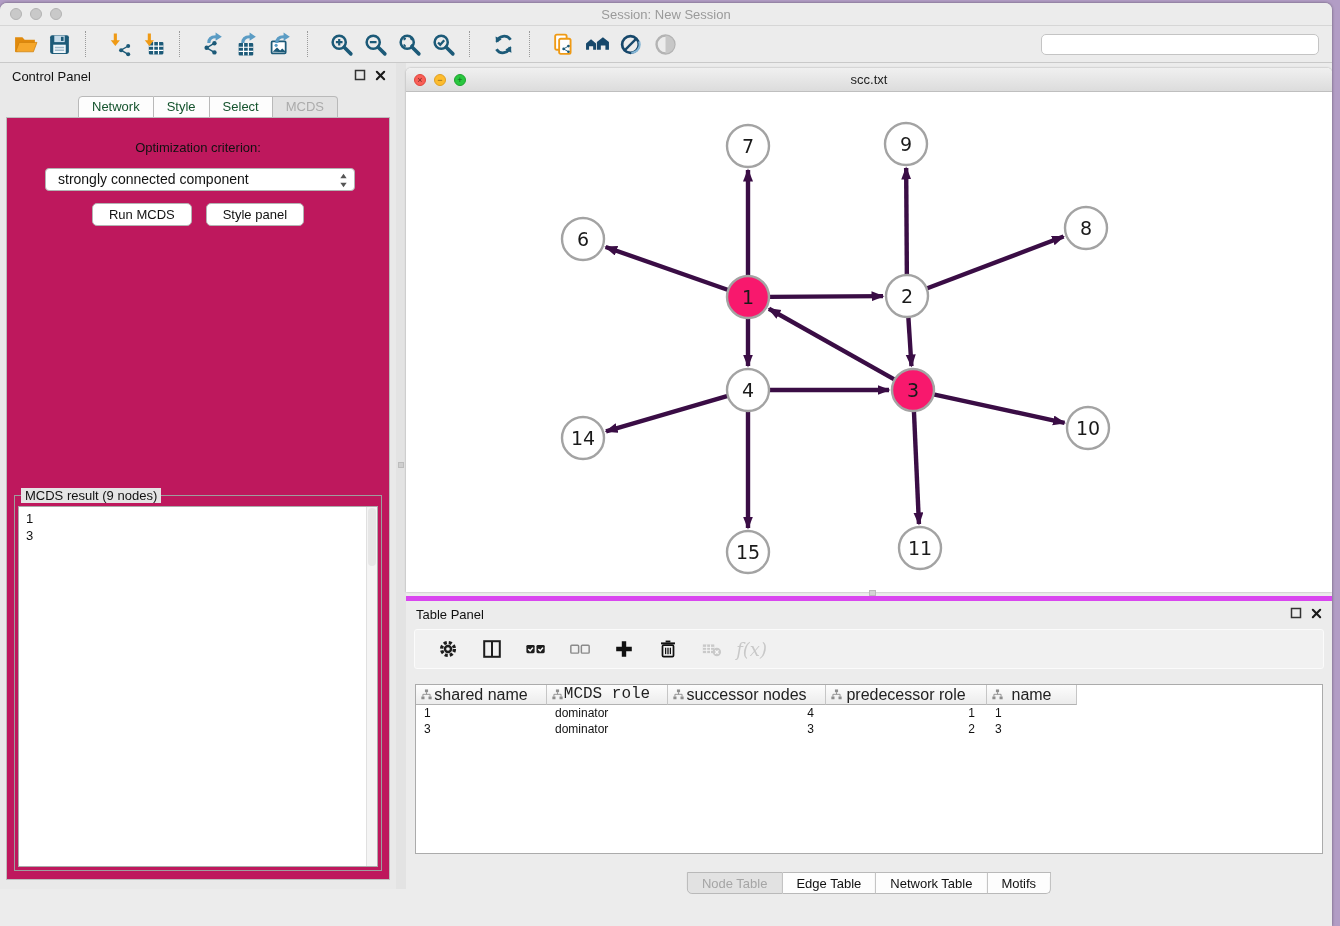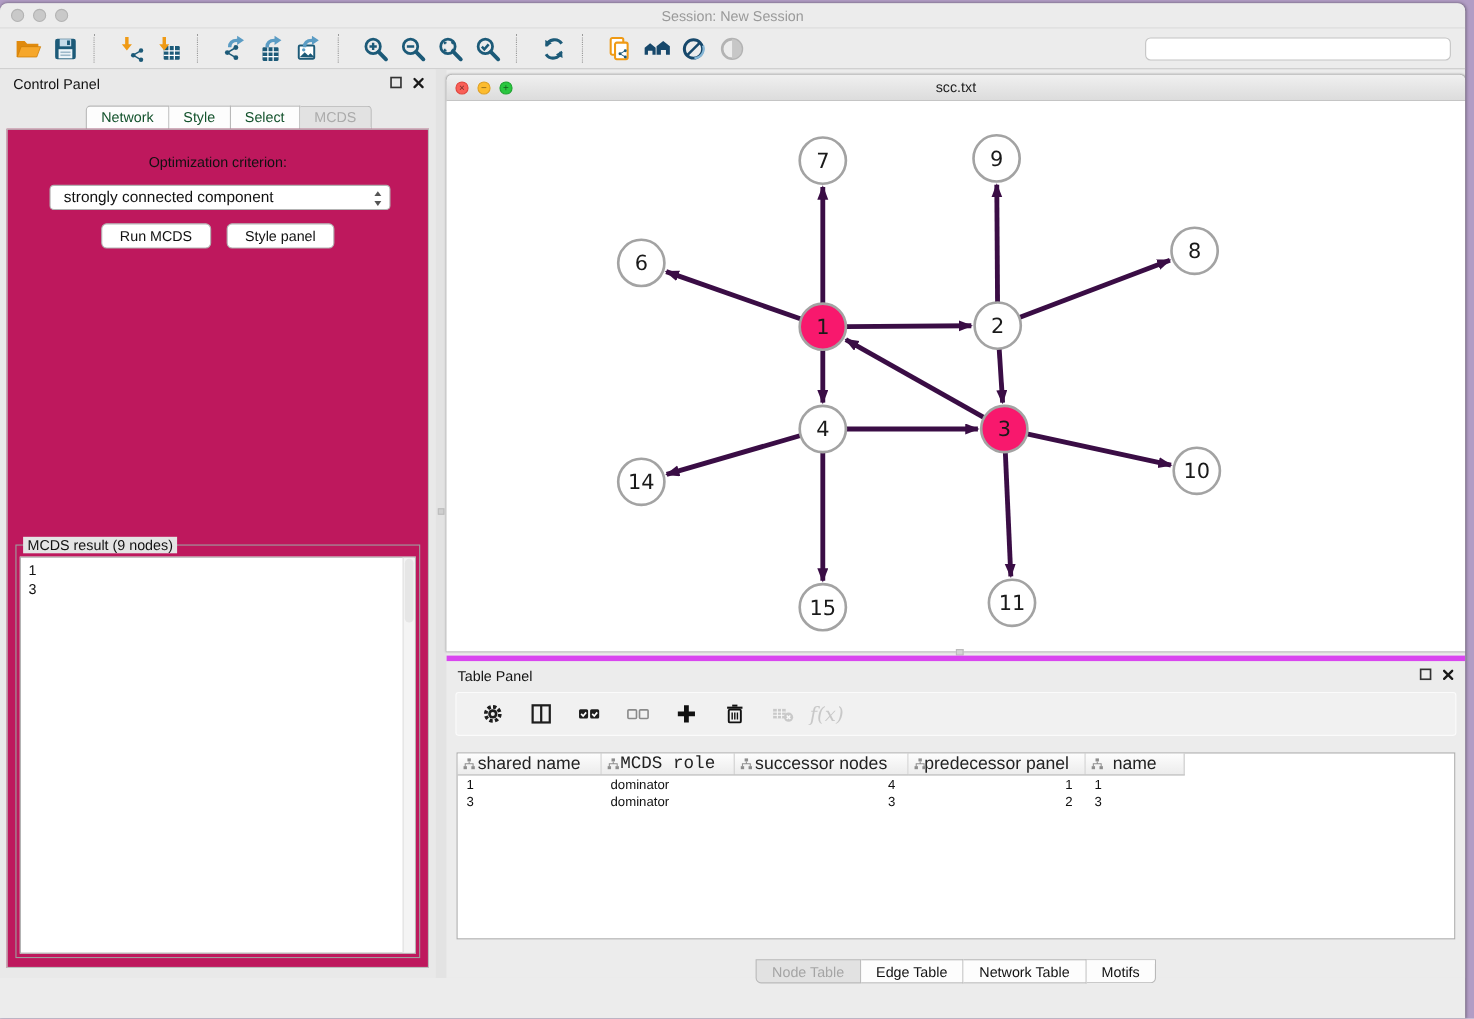--- a/index.html
+++ b/index.html
@@ -539,21 +539,21 @@
               </g>
               <path d="M6 3.5v2.3M2.1 8.2V5.8h7.8v2.4" stroke="#8d8d8d" fill="none" stroke-width="1"></path>
             </svg><span>successor nodes</span></div>
           <div class="th" style="width: 161px;"><svg class="sorticon" width="11" height="11" viewBox="0 0 12 12">
               <g fill="#8d8d8d">
                 <rect x="4.3" y="0.5" width="3.4" height="3"></rect>
                 <rect x="0.4" y="8.2" width="3.4" height="3"></rect>
                 <rect x="8.2" y="8.2" width="3.4" height="3"></rect>
               </g>
               <path d="M6 3.5v2.3M2.1 8.2V5.8h7.8v2.4" stroke="#8d8d8d" fill="none" stroke-width="1"></path>
-            </svg><span>predecessor panel</span></div>
+            </svg><span>predecessor role</span></div>
           <div class="th" style="width: 90px;"><svg class="sorticon" width="11" height="11" viewBox="0 0 12 12">
               <g fill="#8d8d8d">
                 <rect x="4.3" y="0.5" width="3.4" height="3"></rect>
                 <rect x="0.4" y="8.2" width="3.4" height="3"></rect>
                 <rect x="8.2" y="8.2" width="3.4" height="3"></rect>
               </g>
               <path d="M6 3.5v2.3M2.1 8.2V5.8h7.8v2.4" stroke="#8d8d8d" fill="none" stroke-width="1"></path>
             </svg><span>name</span></div>
         </div>
       <div id="table-body">

